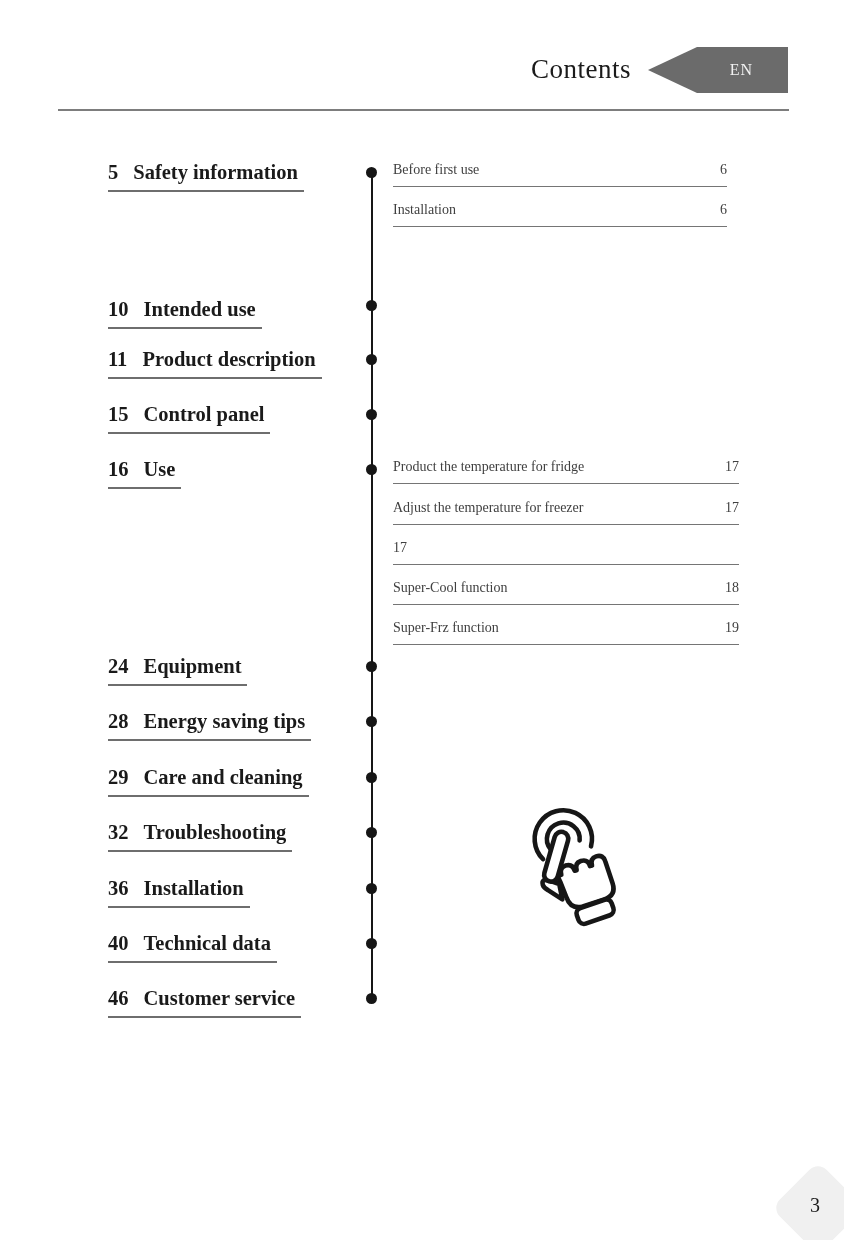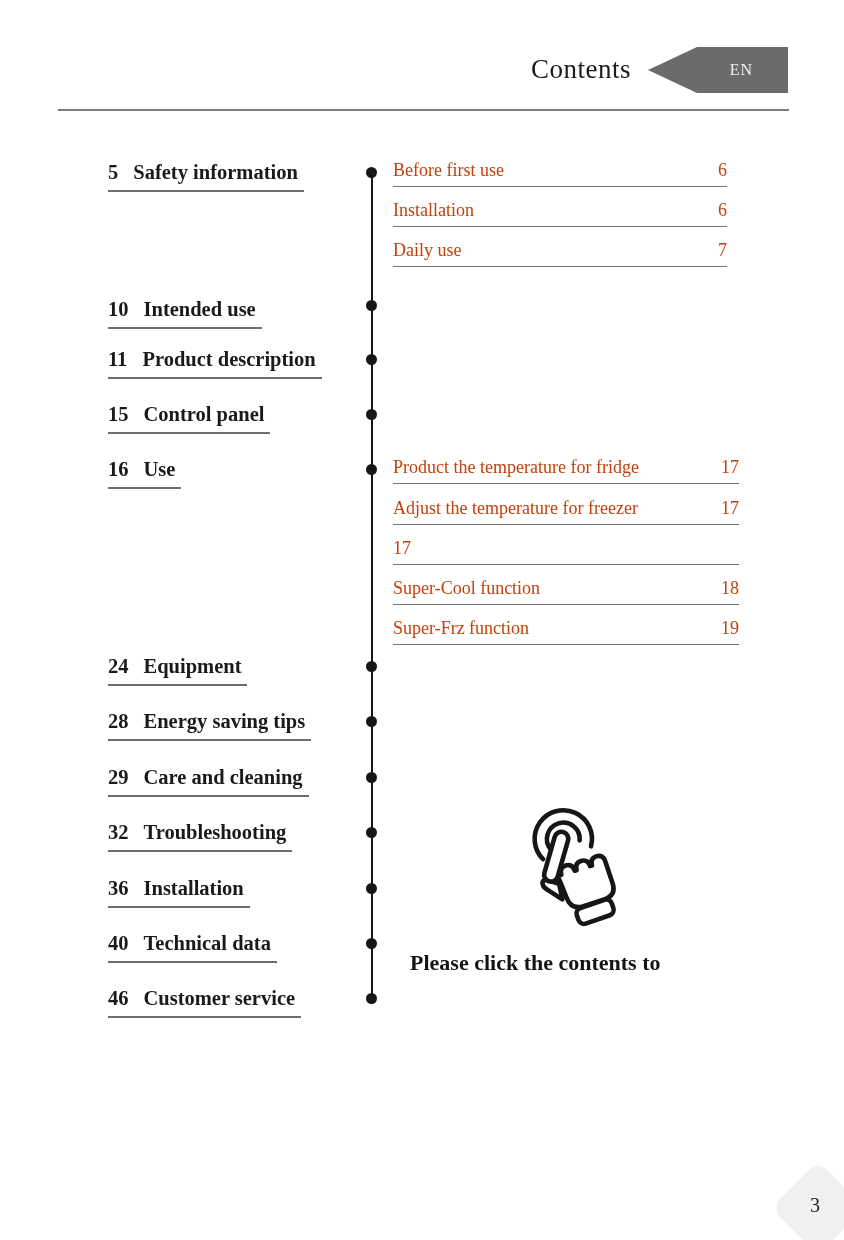--- a/index.html
+++ b/index.html
@@ -29,21 +29,21 @@
   
   .chapter{
     position:absolute;left:108px;display:flex;gap:15px;align-items:baseline;
     font-size:20.5px;font-weight:700;color:#1a1a1a;line-height:26px;
     padding-bottom:5px;padding-right:6px;border-bottom:2px solid #6e6e6e;
     cursor:pointer;white-space:nowrap;
   }
   
   .subrow{
     position:absolute;left:393px;display:flex;justify-content:space-between;gap:8px;
-    font-size:18px;font-weight:400;color:#c2410c;line-height:22px;
+    font-size:14px;font-weight:400;color:#404040;line-height:22px;
     padding-bottom:5px;border-bottom:1.5px solid #757575;cursor:pointer;white-space:nowrap;
   }
   .subrow.g1{width:334px;}
   .subrow.g2{width:346px;}
   
   .tap-icon{position:absolute;left:512px;top:798px;width:115px;height:129px;}
   
   .note{
     position:absolute;left:410px;top:948px;font-size:22px;font-weight:700;
     color:#141414;line-height:29px;
@@ -133,24 +133,20 @@
   </div>
 
   <div class="subrow g1" style="top:159px">
     <span>Before first use</span>
     <span>6</span>
   </div>
   <div class="subrow g1" style="top:199px">
     <span>Installation</span>
     <span>6</span>
   </div>
-  <div class="subrow g1" style="top:239px">
-    <span>Daily use</span>
-    <span>7</span>
-  </div>
 
   <div class="subrow g2" style="top:456px">
     <span>Product the temperature for fridge</span>
     <span>17</span>
   </div>
   <div class="subrow g2" style="top:497px">
     <span>Adjust the temperature for freezer</span>
     <span>17</span>
   </div>
   <div class="subrow g2" style="top:537px">
@@ -170,19 +166,18 @@
       <path d="M30.2 59.8 A28 28 0 1 1 77 47.2"></path>
       <path d="M37.7 50.3 A16 16 0 1 1 65.9 41.4"></path>
     </g>
     <path d="M46 68 q-3 7 1 14 l6 15 q4 12 16 9 l21 -7 q12 -4 8 -16 l-7 -21 q-2 -7 -9 -5 q-6 2 -4 9 l-2 .5 q-2 -7 -9 -5 q-6 2 -4 9 l-2 .5 q-2 -7 -9 -5 q-6 2 -4 9 z" fill="#ffffff" stroke="#161616" stroke-width="4.5" stroke-linejoin="round"></path>
     <path d="M46 84 l-9 -3 q-9 -3 -7 4 q1 3 5 5 l14 9 z" fill="#ffffff" stroke="#161616" stroke-width="4.5" stroke-linejoin="round"></path>
     <rect x="41.5" y="33" width="13.5" height="50" rx="6.7" transform="rotate(16 48 39)" fill="#ffffff" stroke="#161616" stroke-width="4.5"></rect>
     <rect x="63" y="103" width="36" height="16" rx="5.5" transform="rotate(-19 81 111)" fill="#ffffff" stroke="#161616" stroke-width="4.5"></rect>
   </svg>
 
   <div class="note">
-    <div>Please click the contents to</div>
   </div>
 
   <div class="corner-diamond"></div>
   <div class="page-number">3</div>
 
 </div>
 
 </body></html>

